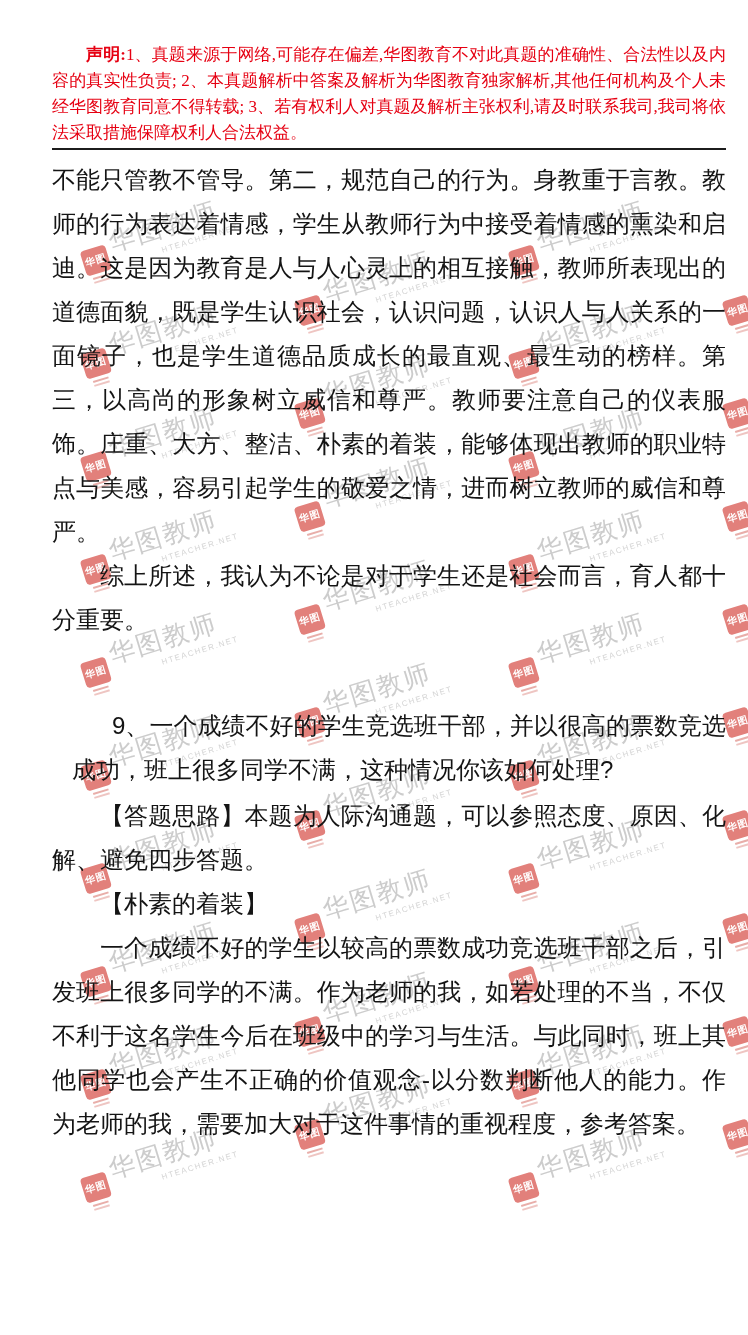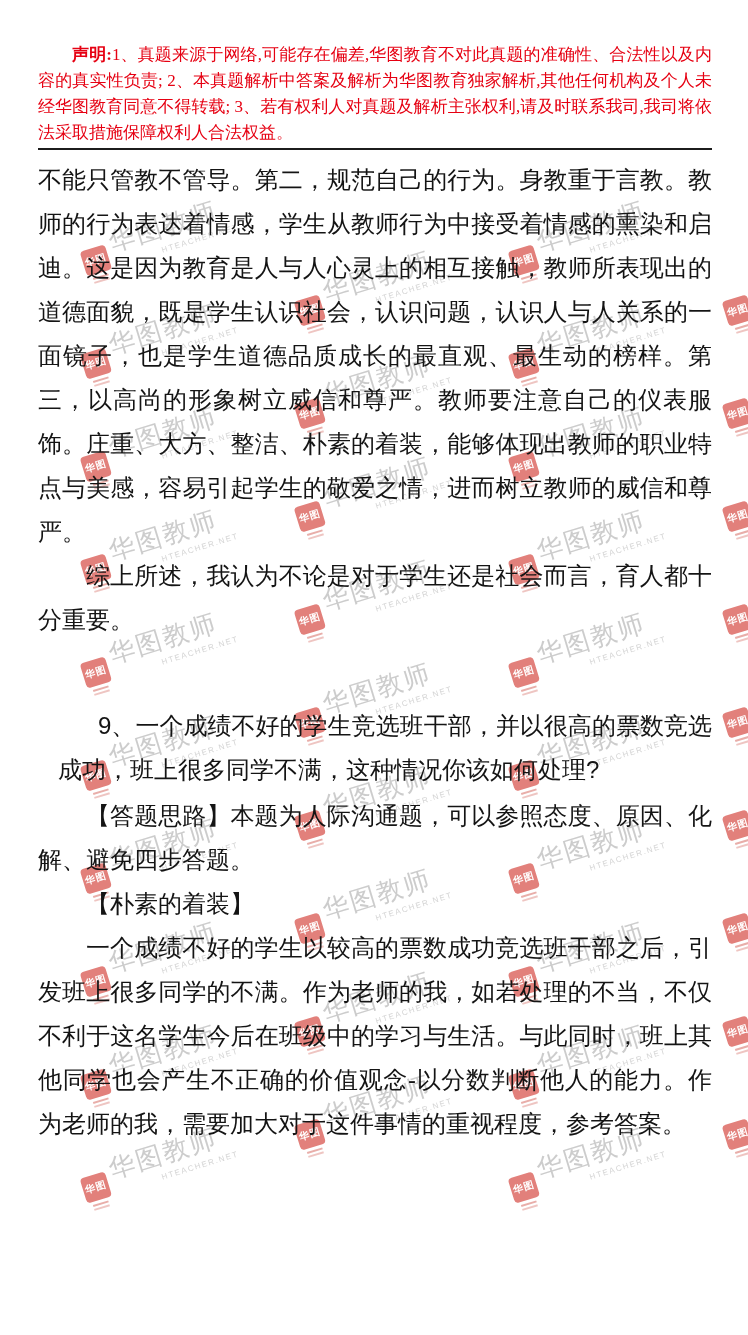--- a/index.html
+++ b/index.html
@@ -23,21 +23,21 @@
     width:26px;height:26px;border-radius:4px;
     background:#dd6a64;color:#ffffff;
     font-size:10px;line-height:26px;text-align:center;
     font-weight:bold;letter-spacing:1px;
   }
   .wm-caption{width:16px;height:2px;background:#e5a09b;box-shadow:0 4px 0 #ecbcb8;margin-top:3px;}
   .wm-text-col{display:flex;flex-direction:column;}
   .wm-main{font-size:26px;color:#c4c4c4;letter-spacing:2px;white-space:nowrap;}
   .wm-sub{font-size:8px;color:#cdcdcd;letter-spacing:1.5px;padding-left:48px;white-space:nowrap;}
   
-  .content{position:absolute;left:38px;top:0;width:674px;z-index:2;}
+  .content{position:absolute;left:52px;top:0;width:674px;z-index:2;}
   .disclaimer{
     margin:42px 0 0 0;
     font-family:"Liberation Serif", serif;
     font-size:17px;line-height:26px;
     text-align:justify;text-indent:2em;
   }
   .disclaimer b{font-weight:bold;}
   .divider{border:none;border-top:2px solid #1c1c1c;margin:2px 0 0 0;width:100%;}
   .body-text{margin-top:8px;color:#141414;}
   .para{

